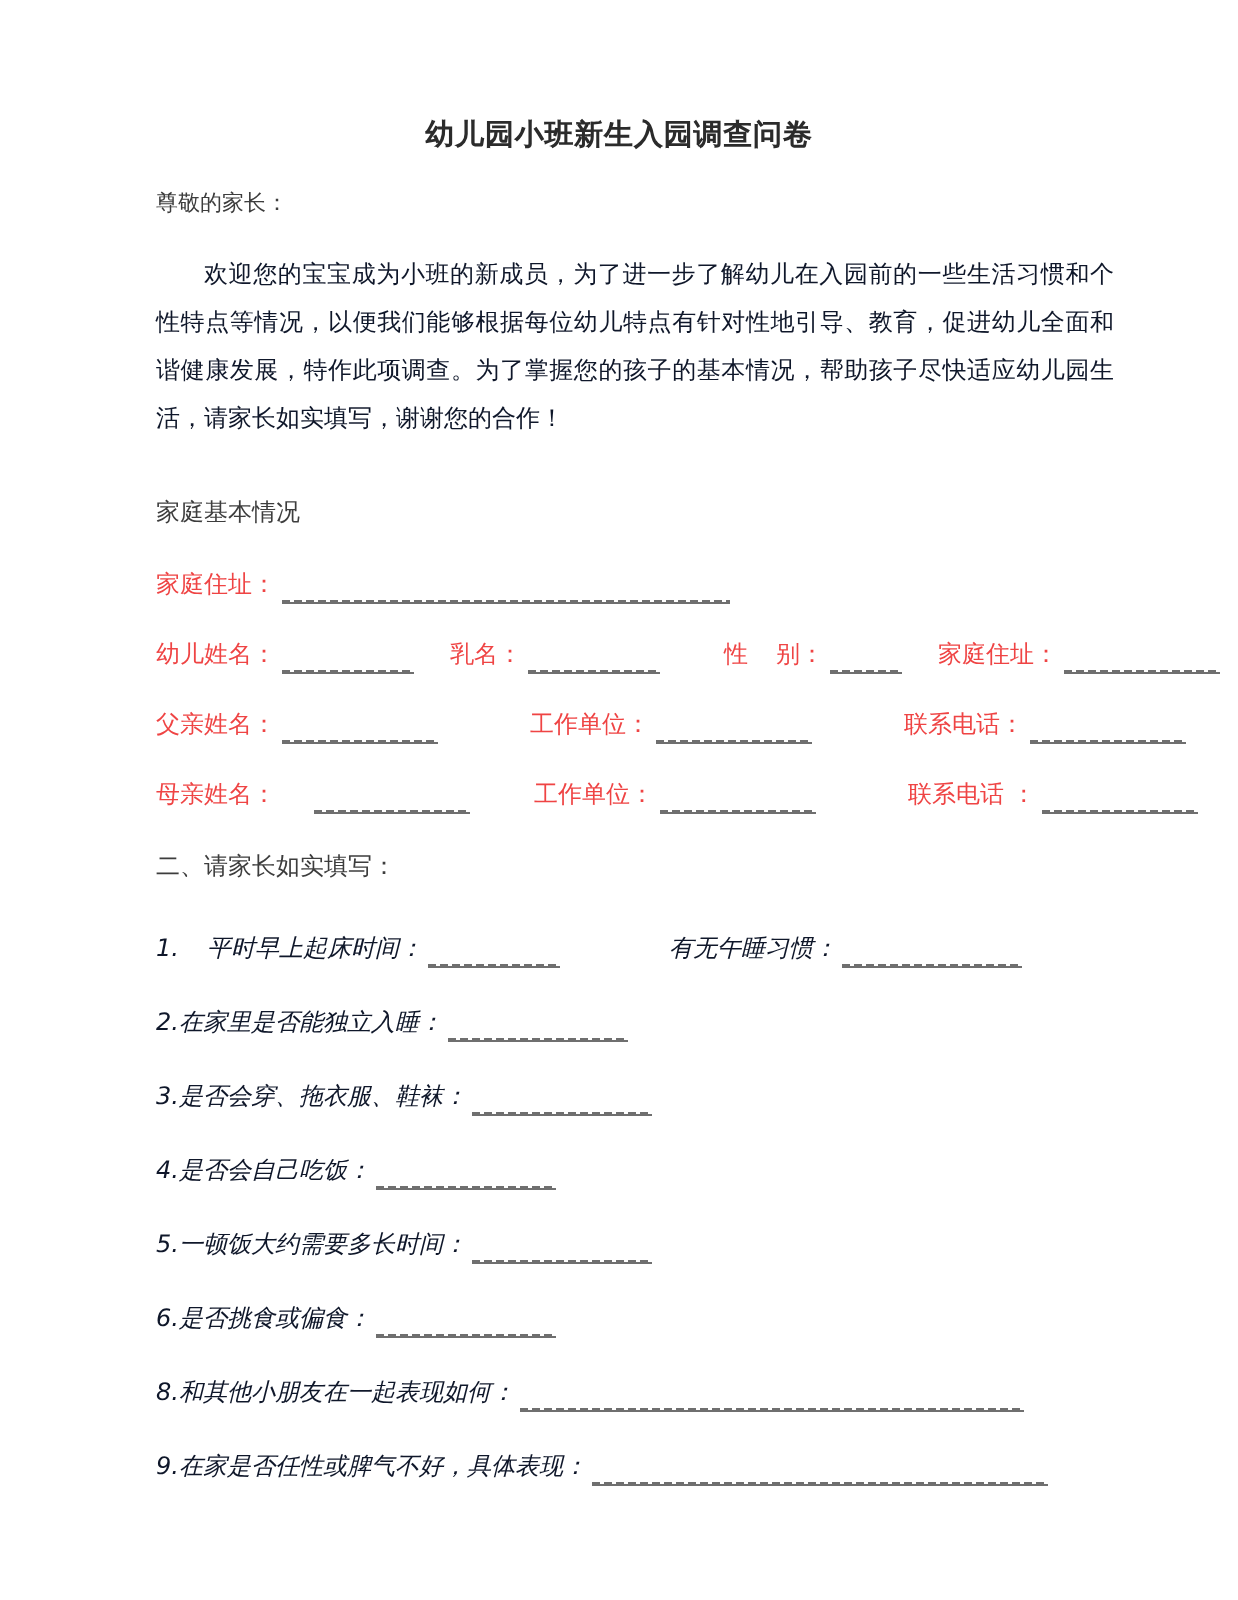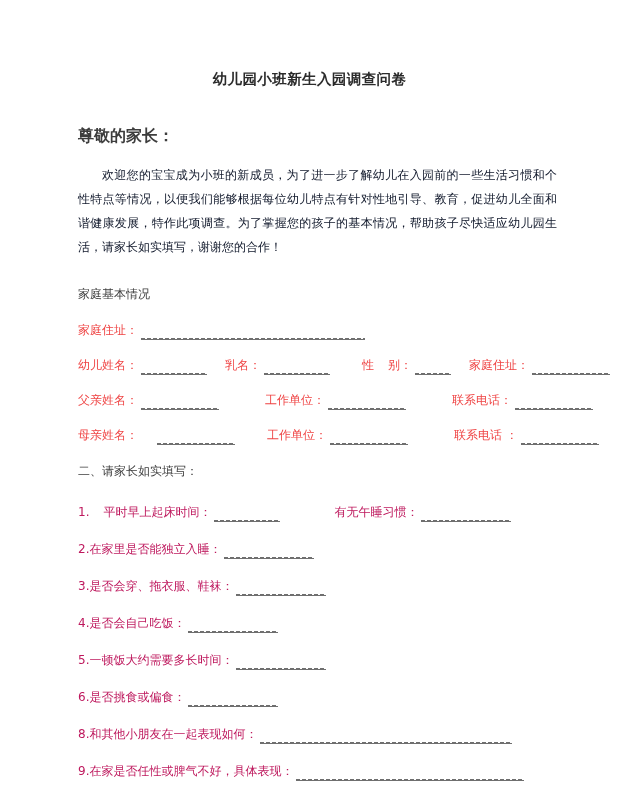--- a/index.html
+++ b/index.html
@@ -24,34 +24,33 @@
     background: #fff;
     position: relative;
   }
 
   .doc-title {
     text-align: center;
     font-size: 14.5px;
     font-weight: bold;
     color: #2b2b2b;
     letter-spacing: 0.4px;
-    margin: 12px;
+    margin: 0;
     padding-top: 58px;
   }
 
   .body-col {
     padding: 0 70px 0 78px;
   }
 
   .salutation {
-    font-size: 16px;
+    font-size: 11px;
     color: #3d3d3d;
-    margin-top: 34px;
+    margin-top: 16px;
     line-height: 1.6;
-    font-weight: bold;
   }
 
   .intro-para {
     font-size: 12px;
     color: #0f172a;
     line-height: 2.0;
     text-align: justify;
     text-justify: inter-ideograph;
     text-indent: 24px;
     margin-top: 14px;
@@ -68,24 +67,25 @@
   .field-row {
     font-size: 12px;
     color: #ef4444;
     margin-top: 17px;
     line-height: 1.5;
     white-space: nowrap;
   }
 
   .q-row {
     font-size: 12px;
-    color: #be185d;
+    color: #0f172a;
     margin-top: 19px;
     line-height: 1.5;
     white-space: nowrap;
+    font-style: italic;
   }
 
   .q-row.first-q {
     margin-top: 22px;
   }
 
   
   .blank {
     display: inline-block;
     vertical-align: bottom;

